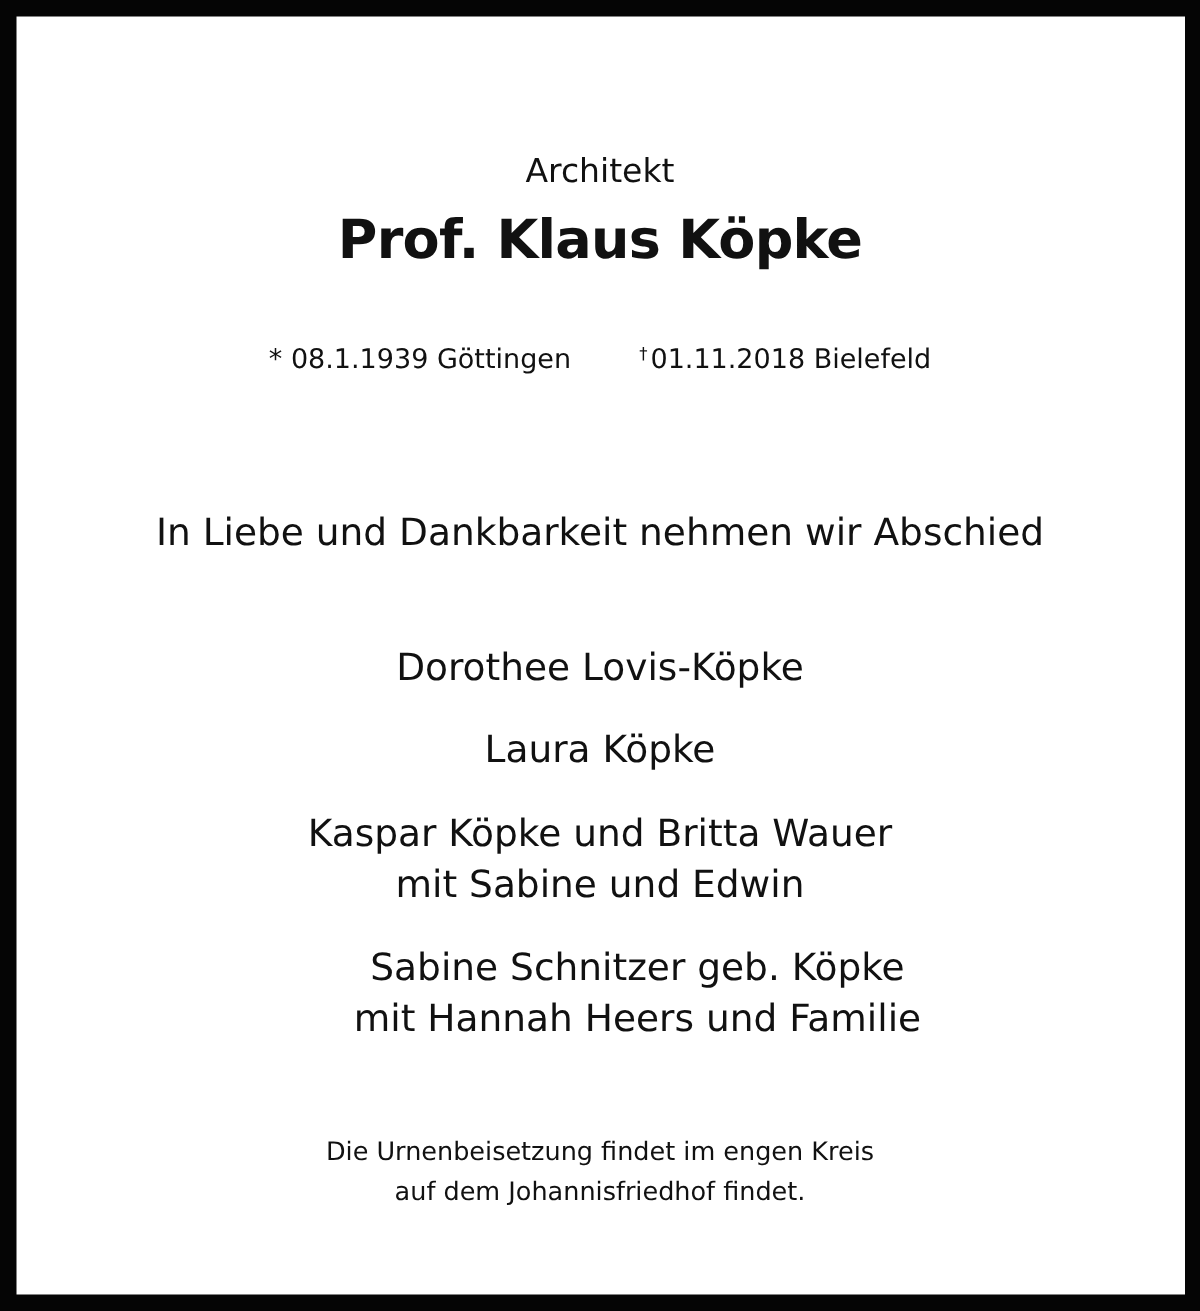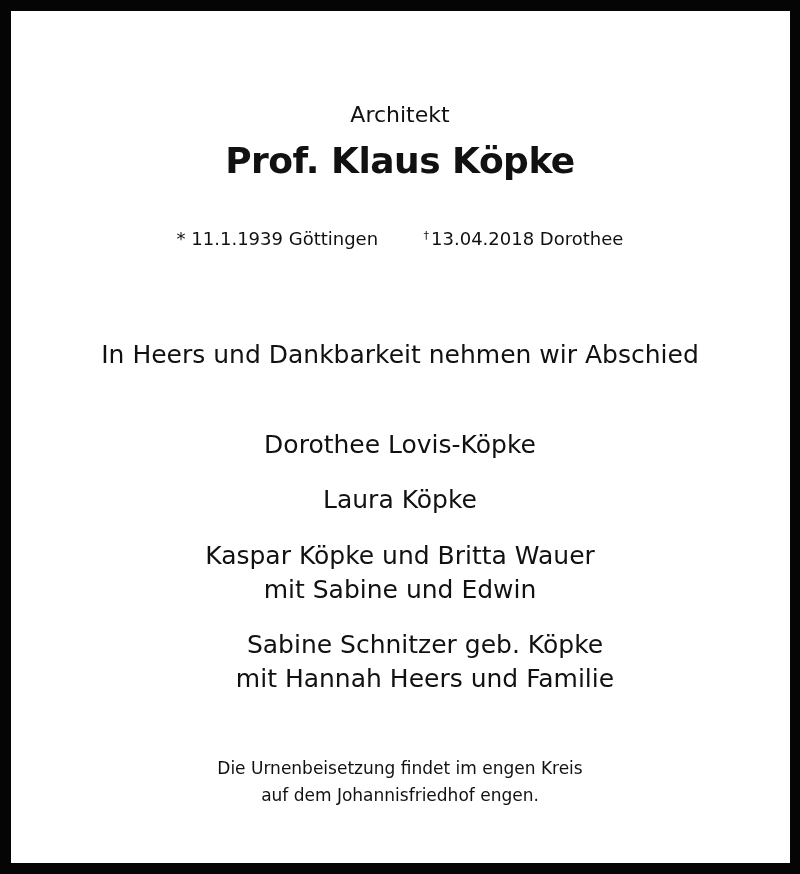--- a/index.html
+++ b/index.html
@@ -57,30 +57,30 @@
 <body>
 
 <div class="frame"></div>
 
 <div class="line profession">Architekt</div>
 
 <div class="line name">Prof. Klaus Köpke</div>
 
 <div class="line dates">
   <span>*</span>
-  <span>11.1.1939</span>
+  <span>08.1.1939</span>
   <span>Göttingen</span>
   <span class="gap"></span>
-  <sup>†</sup><span>13.04.2018</span>
-  <span>Dorothee</span>
+  <sup>†</sup><span>01.11.2018</span>
+  <span>Bielefeld</span>
 </div>
 
-<div class="line farewell">In Heers und Dankbarkeit nehmen wir Abschied</div>
+<div class="line farewell">In Liebe und Dankbarkeit nehmen wir Abschied</div>
 
 <div class="line mourner m1">Dorothee Lovis-Köpke</div>
 <div class="line mourner m2">Laura Köpke</div>
 <div class="line mourner m3a">Kaspar Köpke und Britta Wauer</div>
 <div class="line mourner m3b">mit Sabine und Edwin</div>
 <div class="line mourner m4a">Sabine Schnitzer geb. Köpke</div>
 <div class="line mourner m4b">mit Hannah Heers und Familie</div>
 
 <div class="line burial b1">Die Urnenbeisetzung findet im engen Kreis</div>
-<div class="line burial b2">auf dem Johannisfriedhof engen.</div>
+<div class="line burial b2">auf dem Johannisfriedhof findet.</div>
 
 </body></html>

